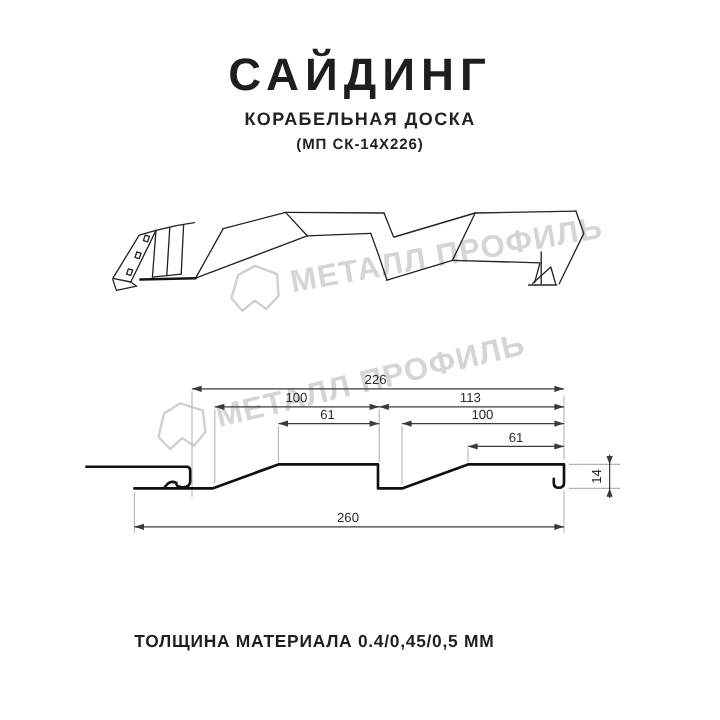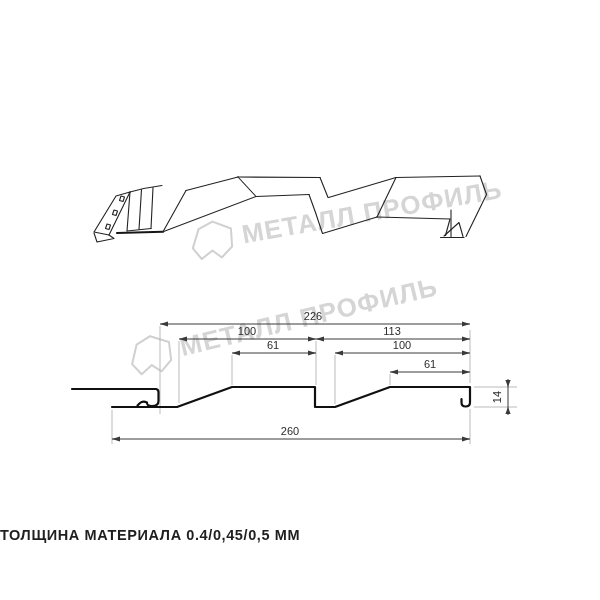--- a/index.html
+++ b/index.html
@@ -5,21 +5,21 @@
   html,body{margin:0;padding:0;background:#fff;}
   .stage{
     position:relative;width:600px;height:600px;background:#ffffff;
     font-family:"Liberation Sans",sans-serif;overflow:hidden;
   }
   .header{position:absolute;top:44px;left:0;width:600px;text-align:center;z-index:3;}
   .title{font-size:38px;font-weight:800;letter-spacing:5px;color:#1e1e1e;line-height:1.0;}
   .subtitle{margin-top:9px;font-size:15px;font-weight:700;letter-spacing:1.2px;color:#222;}
   .model{margin-top:5px;font-size:12.5px;font-weight:700;letter-spacing:0.8px;color:#222;}
   .footer{
-    position:absolute;top:527px;left:0;width:524px;
+    position:absolute;top:527px;left:0;width:524px;text-align:center;
     font-size:14.5px;font-weight:700;letter-spacing:0.6px;color:#1f1f1f;z-index:3;
   }
   .drawing{position:absolute;z-index:2;}
   .wm{
     position:absolute;display:flex;align-items:center;gap:8px;z-index:1;
     color:#d5d5d5;font-weight:700;white-space:nowrap;letter-spacing:1px;
     transform-origin:0 50%;
   }
   .wm-1{left:189px;top:224px;font-size:26px;transform:rotate(-10deg);}
   .wm-2{left:128px;top:340px;font-size:26px;transform:rotate(-13.5deg);}
@@ -30,20 +30,25 @@
   .ext{stroke:#b3b3b3;stroke-width:0.9;fill:none;}
   .dim{stroke:#3a3a3a;stroke-width:1;fill:none;}
   .arr{fill:#3a3a3a;stroke:none;}
   .dimtxt{font-family:"Liberation Sans",sans-serif;font-size:11px;fill:#2b2b2b;}
 </style>
 </head>
 <body>
 
 <div class="stage">
 
+  <div class="header">
+    <div class="title">САЙДИНГ</div>
+    <div class="subtitle">КОРАБЕЛЬНАЯ ДОСКА</div>
+    <div class="model">(МП СК-14Х226)</div>
+  </div>
 
   <div class="wm wm-1">
     <svg width="46" height="40" viewBox="0 0 46 40">
       <path d="M3,25 L12,7 L27,2 L44,12 L42,30 L30,39 L22,30.5 L10,37 Z" fill="none" stroke="#d0d0d0" stroke-width="2" stroke-linejoin="round"></path>
     </svg>
     <span>МЕТАЛЛ ПРОФИЛЬ</span>
   </div>
 
   <div class="wm wm-2">
     <svg width="46" height="40" viewBox="0 0 46 40">

